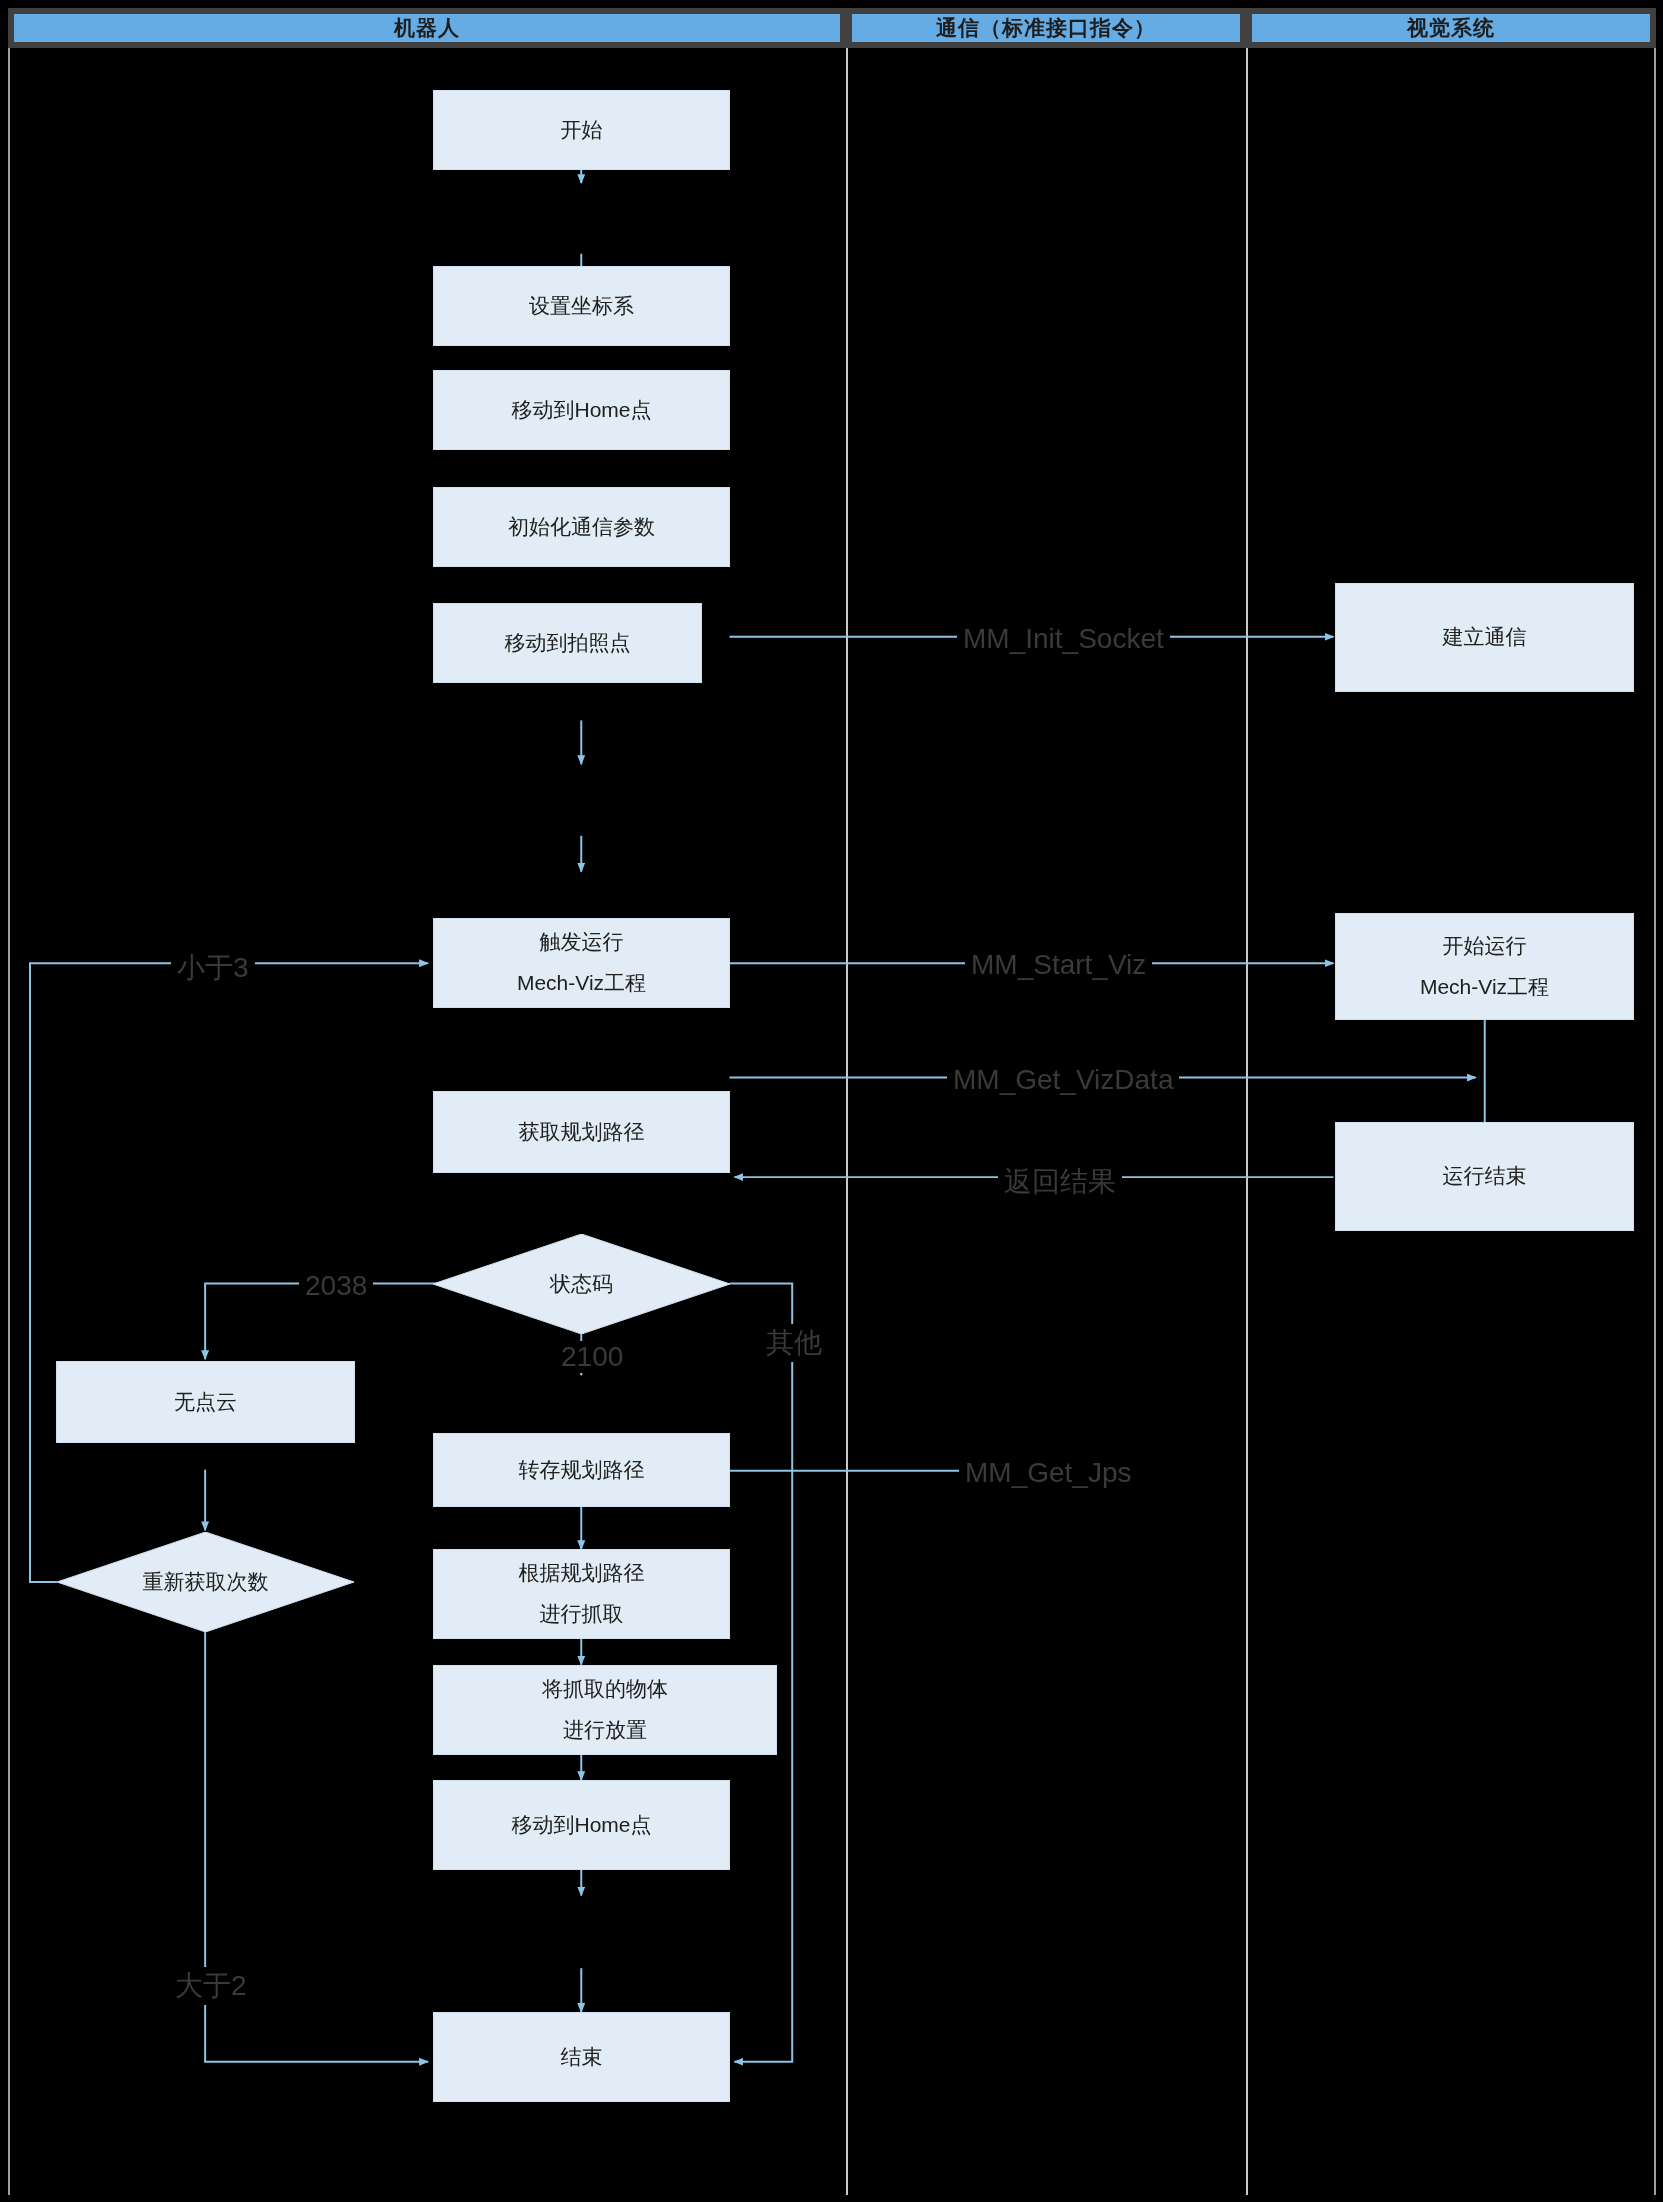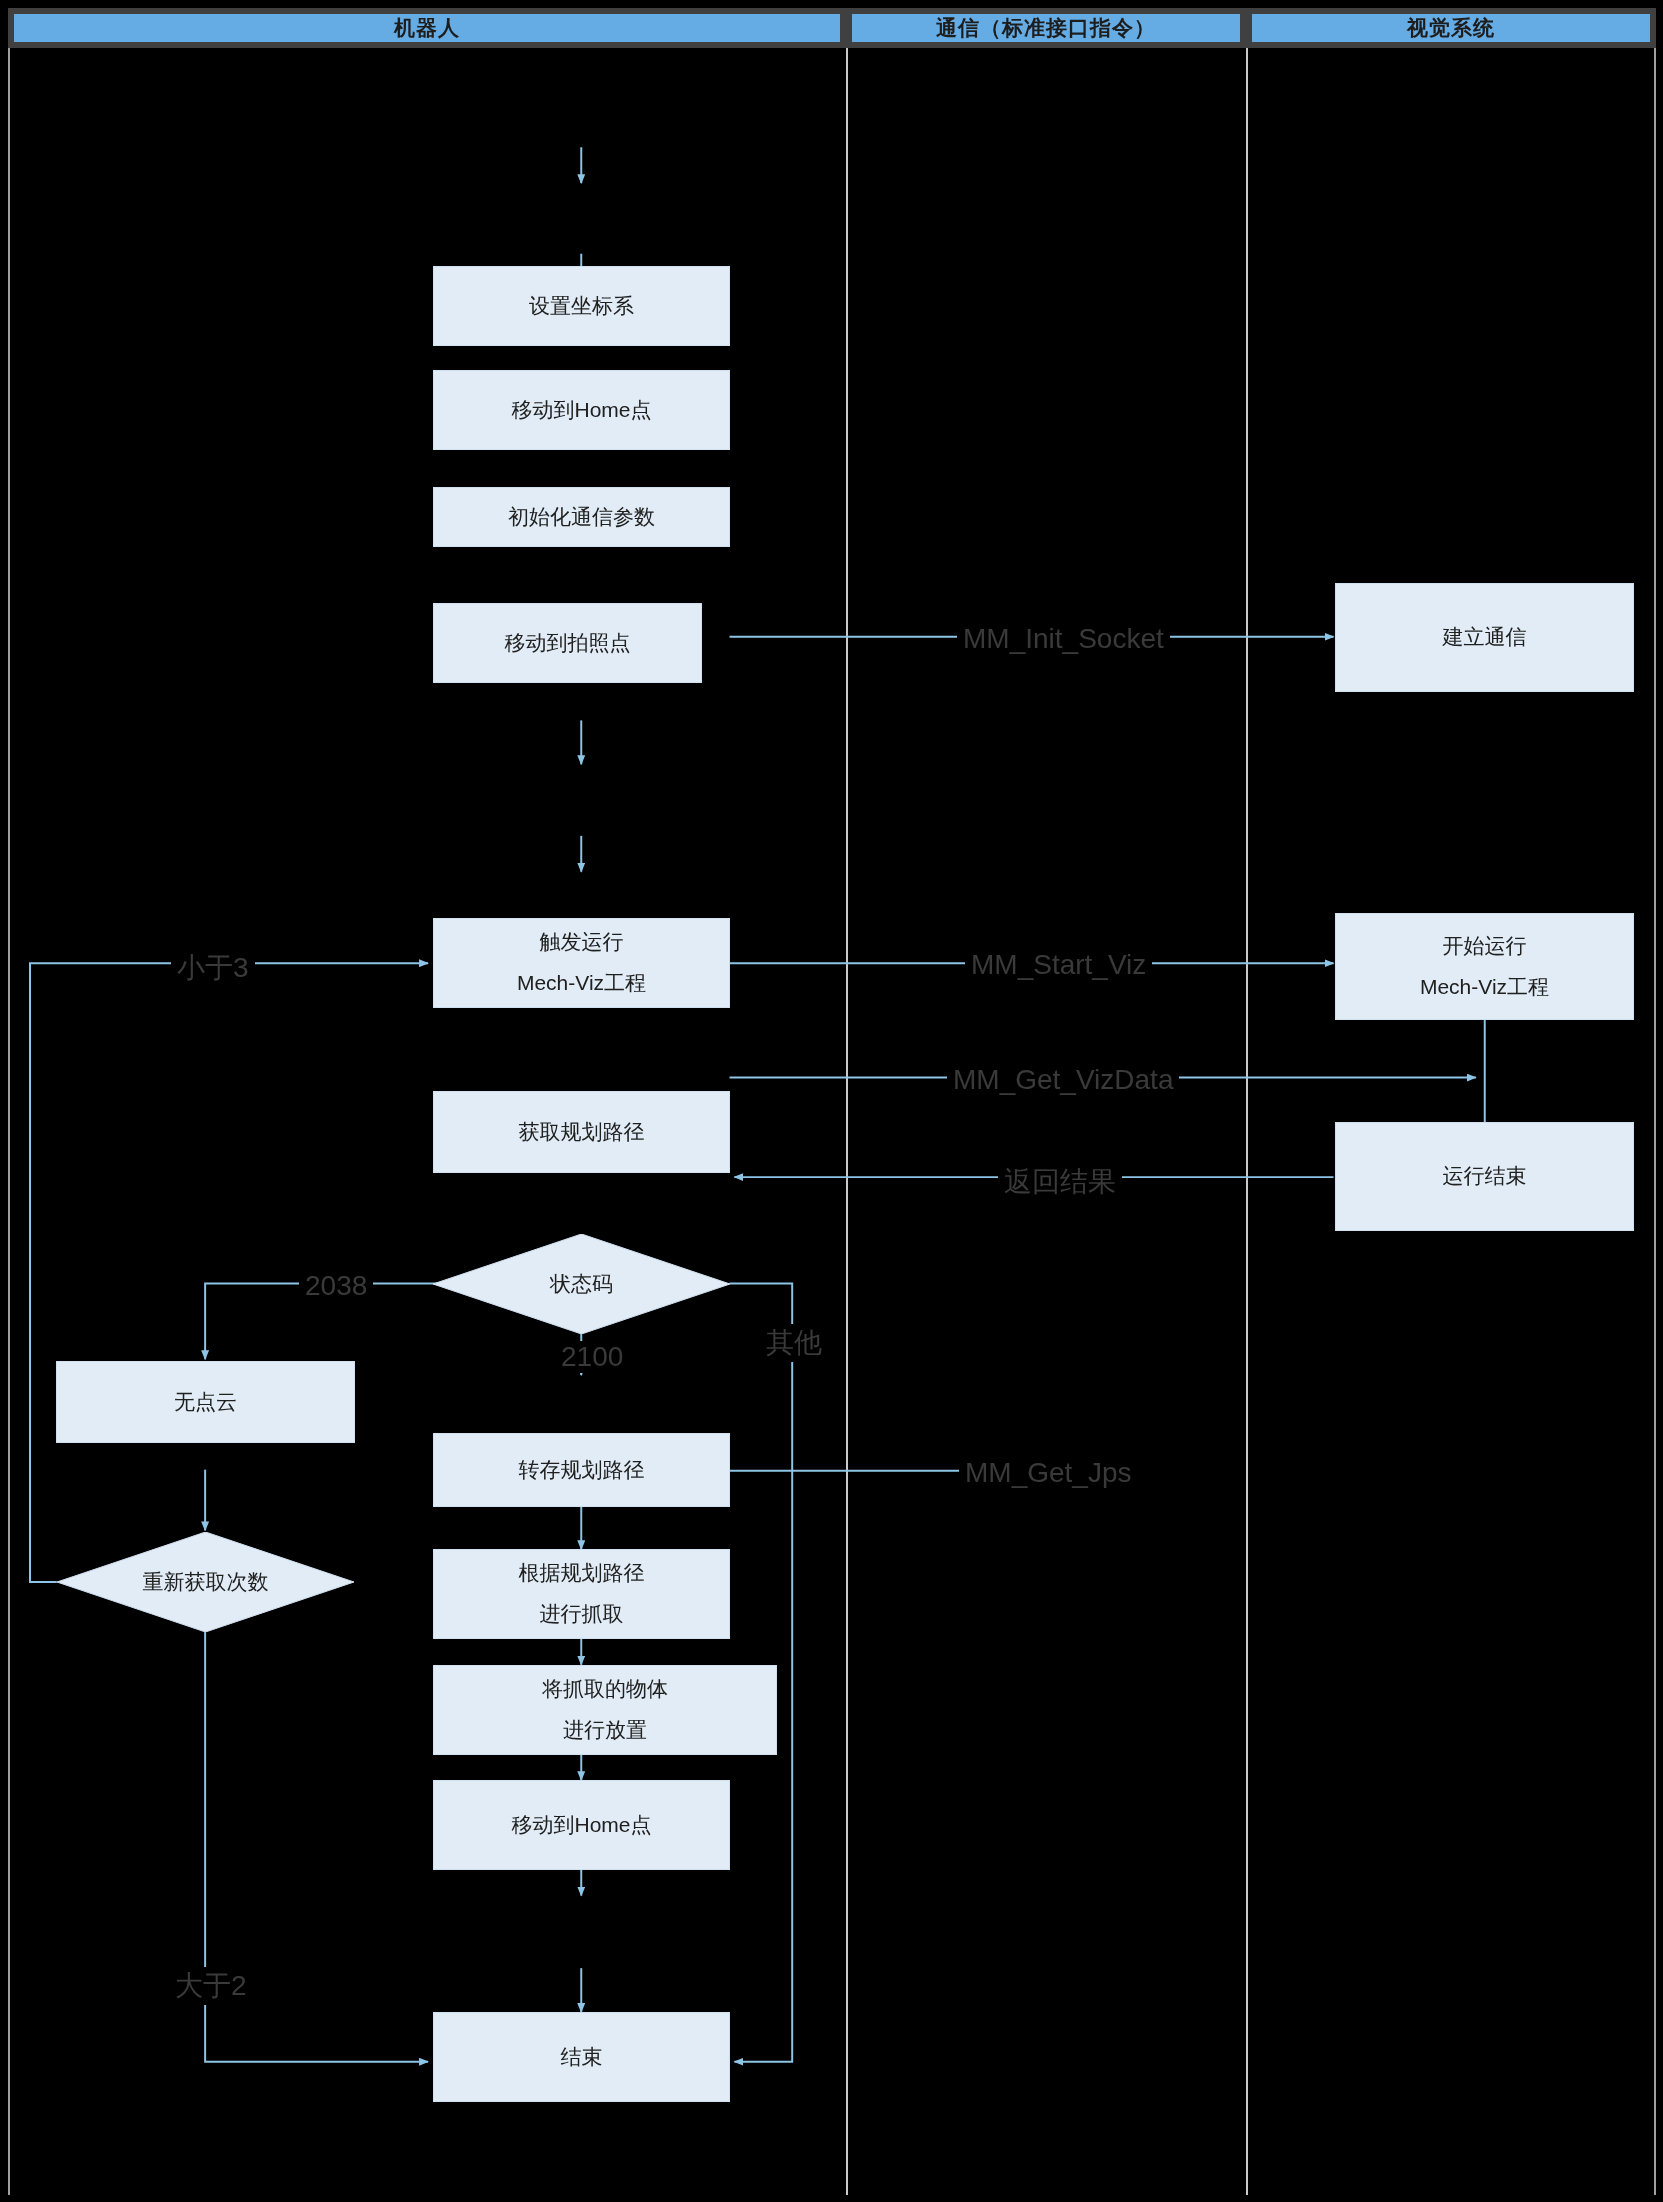--- a/index.html
+++ b/index.html
@@ -97,27 +97,30 @@
       <path d="M1492,1025 L1492,1140"></path>
 
       <path d="M1340,1183 L738,1183"></path>
     </g>
     <g stroke="#8ec4e6" stroke-width="2" fill="none">
 
       <path d="M733,1478 L1125,1478"></path>
     </g>
   </svg>
 
+  <div class="node" style="left:433px;top:90px;width:297px;height:80px;">
+    <span>开始</span>
+  </div>
   <div class="node" style="left:433px;top:254px;width:297px;height:80px;margin-top:12px;">
     <span>设置坐标系</span>
   </div>
   <div class="node" style="left:433px;top:370px;width:297px;height:80px;">
     <span>移动到Home点</span>
   </div>
-  <div class="node" style="left:433px;top:487px;width:297px;height:60px;align-items:center;">
+  <div class="node" style="left:433px;top:487px;width:297px;height:80px;align-items:center;">
     <span>初始化通信参数</span>
   </div>
   <div class="node" style="left:433px;top:603px;width:269px;height:80px;">
     <span>移动到拍照点</span>
   </div>
   <div class="node" style="left:433px;top:918px;width:297px;height:90px;">
     <span>触发运行</span>
     <span>Mech-Viz工程</span>
   </div>
   <div class="node" style="left:433px;top:1091px;width:297px;height:82px;">

